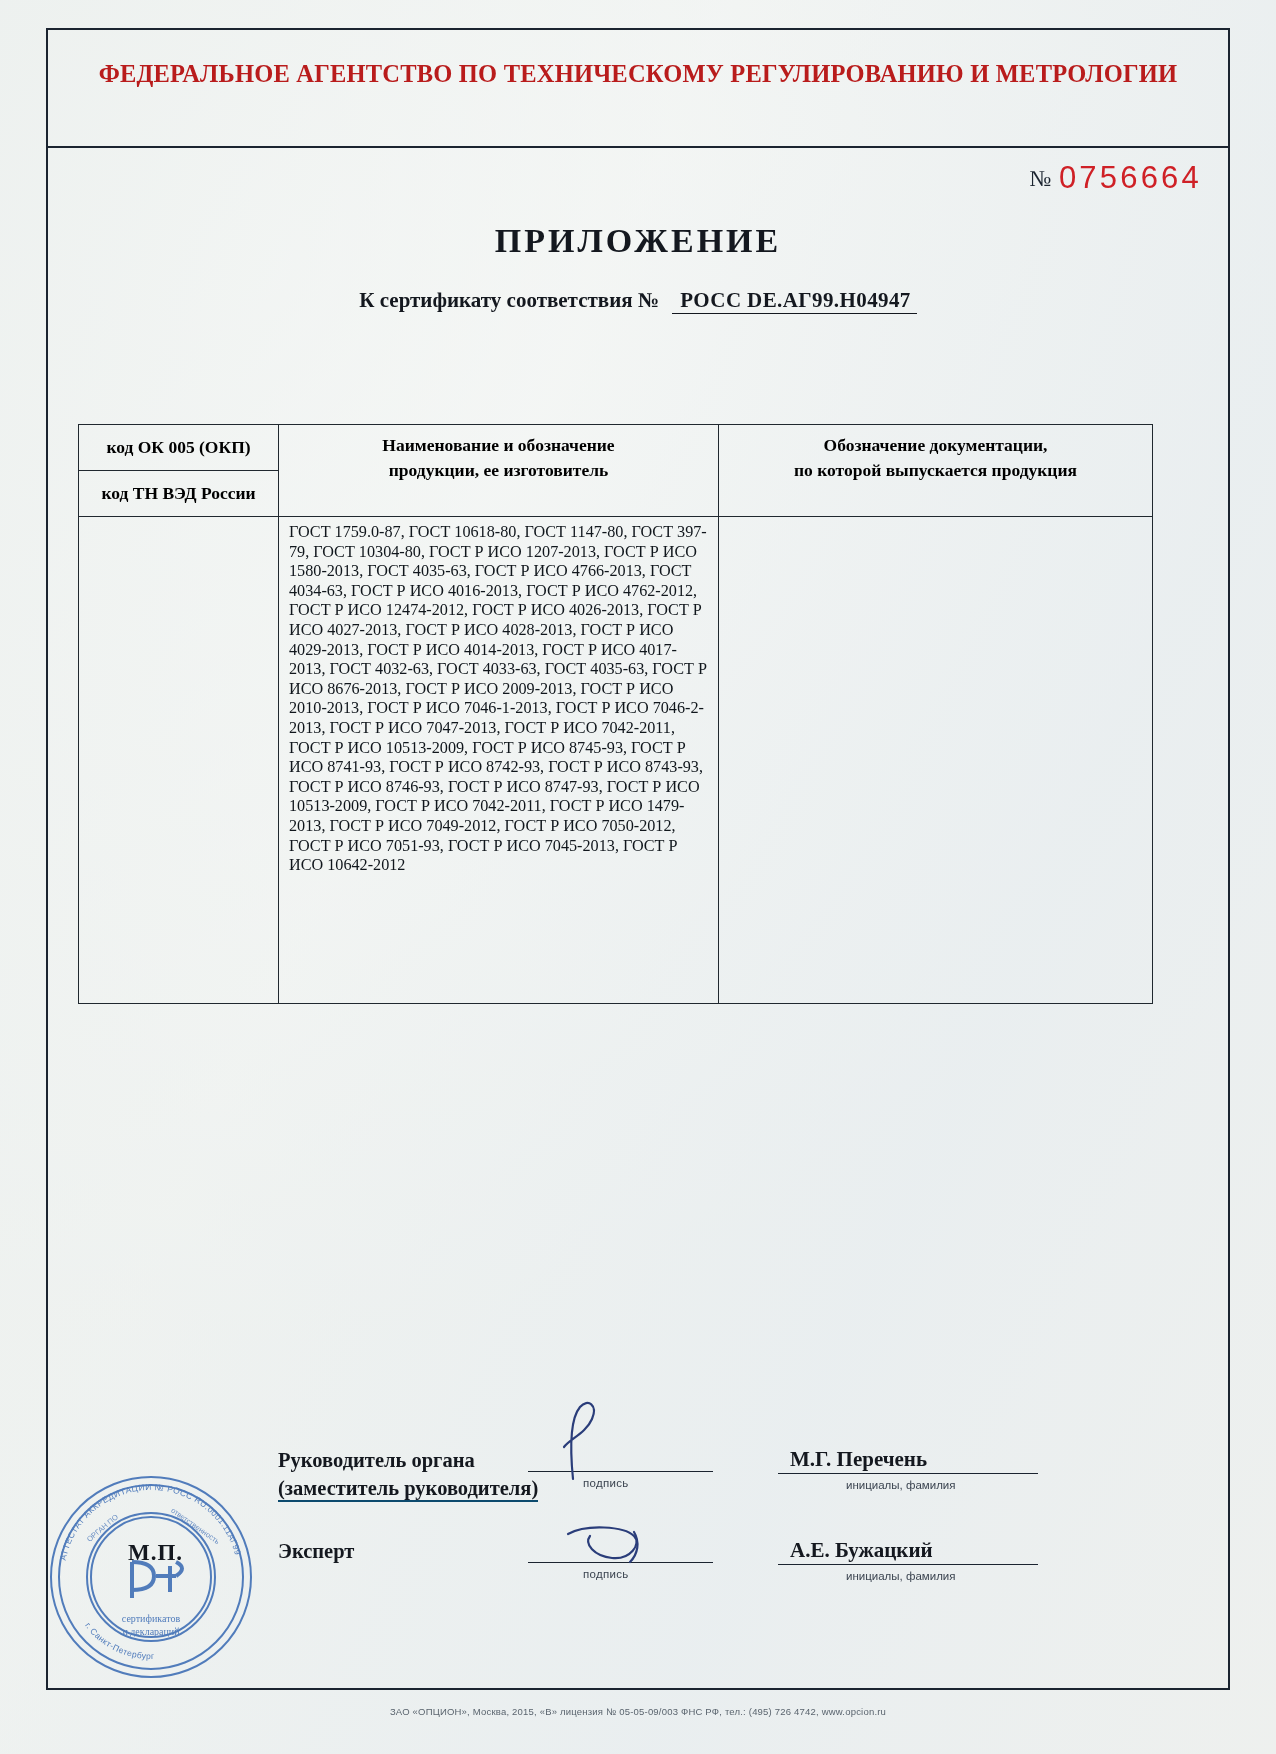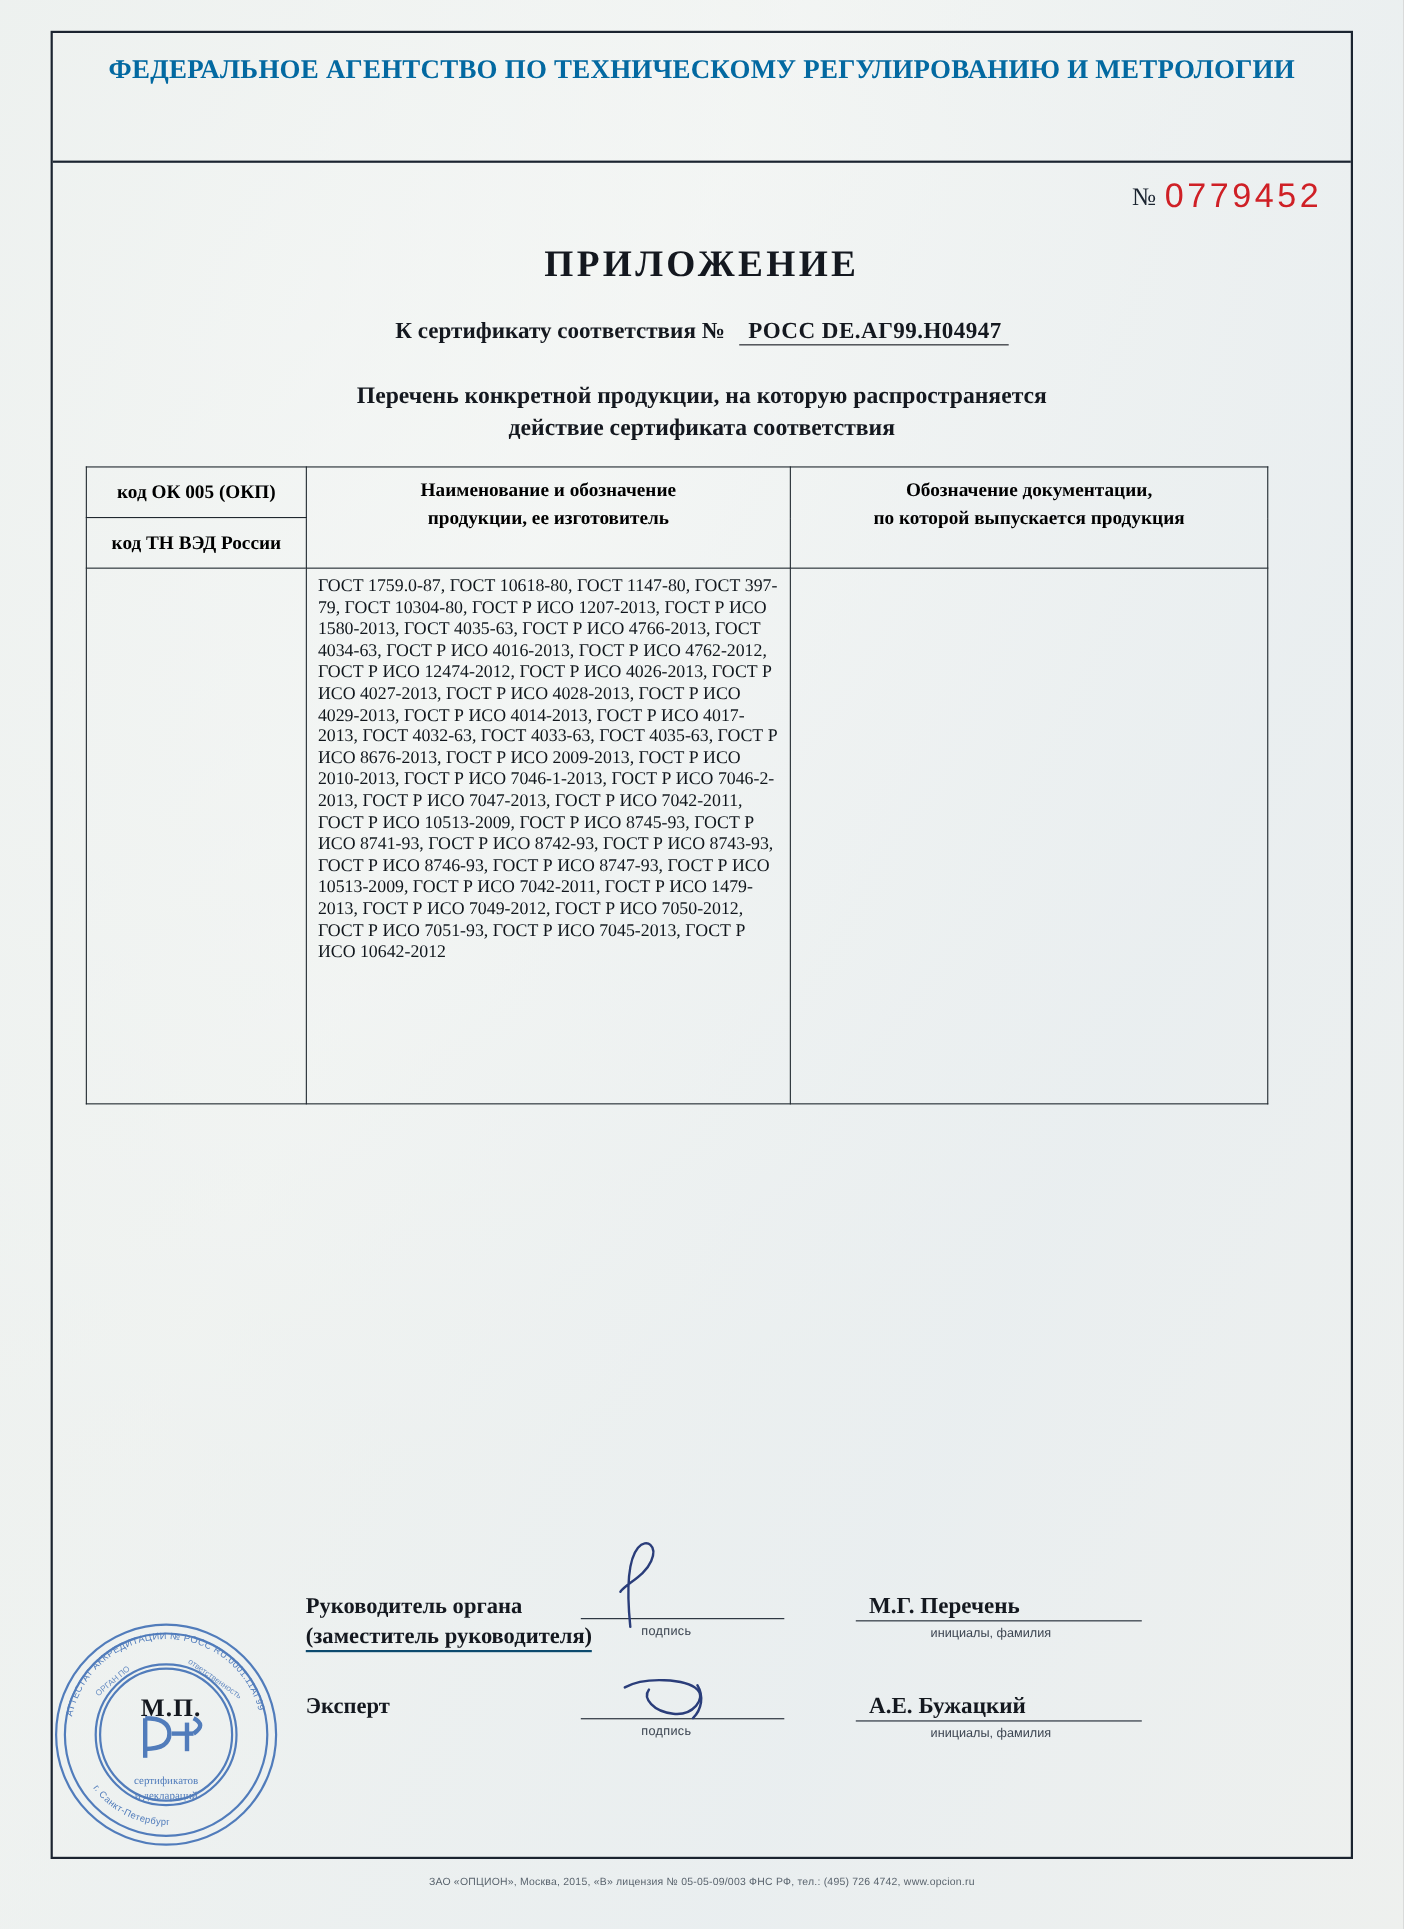--- a/index.html
+++ b/index.html
@@ -48,22 +48,22 @@
     font-size: 31px;
     font-weight: bold;
     letter-spacing: 2.0px;
     color: #14181f;
     margin-top: 28px;
   }
   .title-2 {
     font-size: 24.5px;
     font-weight: bold;
     letter-spacing: 0.2px;
-    color: #0369a1;
-    margin-top: 20px;
+    color: #b91c1c;
+    margin-top: 30px;
     text-align: center;
   }
   .header-rule {
     position: absolute;
     left: 48px;
     top: 146px;
     width: 1180px;
     height: 2px;
     background: #1b2430;
   }
@@ -261,34 +261,30 @@
   <div class="paper-tint"></div>
   <div class="outer-frame"></div>
 
   <div class="header-block">
     <div class="title-2">ФЕДЕРАЛЬНОЕ АГЕНТСТВО ПО ТЕХНИЧЕСКОМУ РЕГУЛИРОВАНИЮ И МЕТРОЛОГИИ</div>
   </div>
   <div class="header-rule"></div>
 
   <div class="number-line">
     <span class="nmark">№</span>
-    <span class="nval">0779452</span>
+    <span class="nval">0756664</span>
   </div>
 
   <div class="doc-title">ПРИЛОЖЕНИЕ</div>
 
   <div class="cert-line">
     <span>К сертификату соответствия №</span>
     <span class="cert-no">РОСС DE.АГ99.Н04947</span>
   </div>
 
-  <div class="subtitle">
-    <div>Перечень конкретной продукции,  на которую распространяется</div>
-    <div>действие сертификата соответствия</div>
-  </div>
 
   <table class="tbl">
     <colgroup>
       <col class="col-a">
         <col class="col-b">
         <col class="col-c">
     </colgroup>
     <tbody>
       <tr>
         <td class="th-left-top">код ОК 005 (ОКП)</td>

